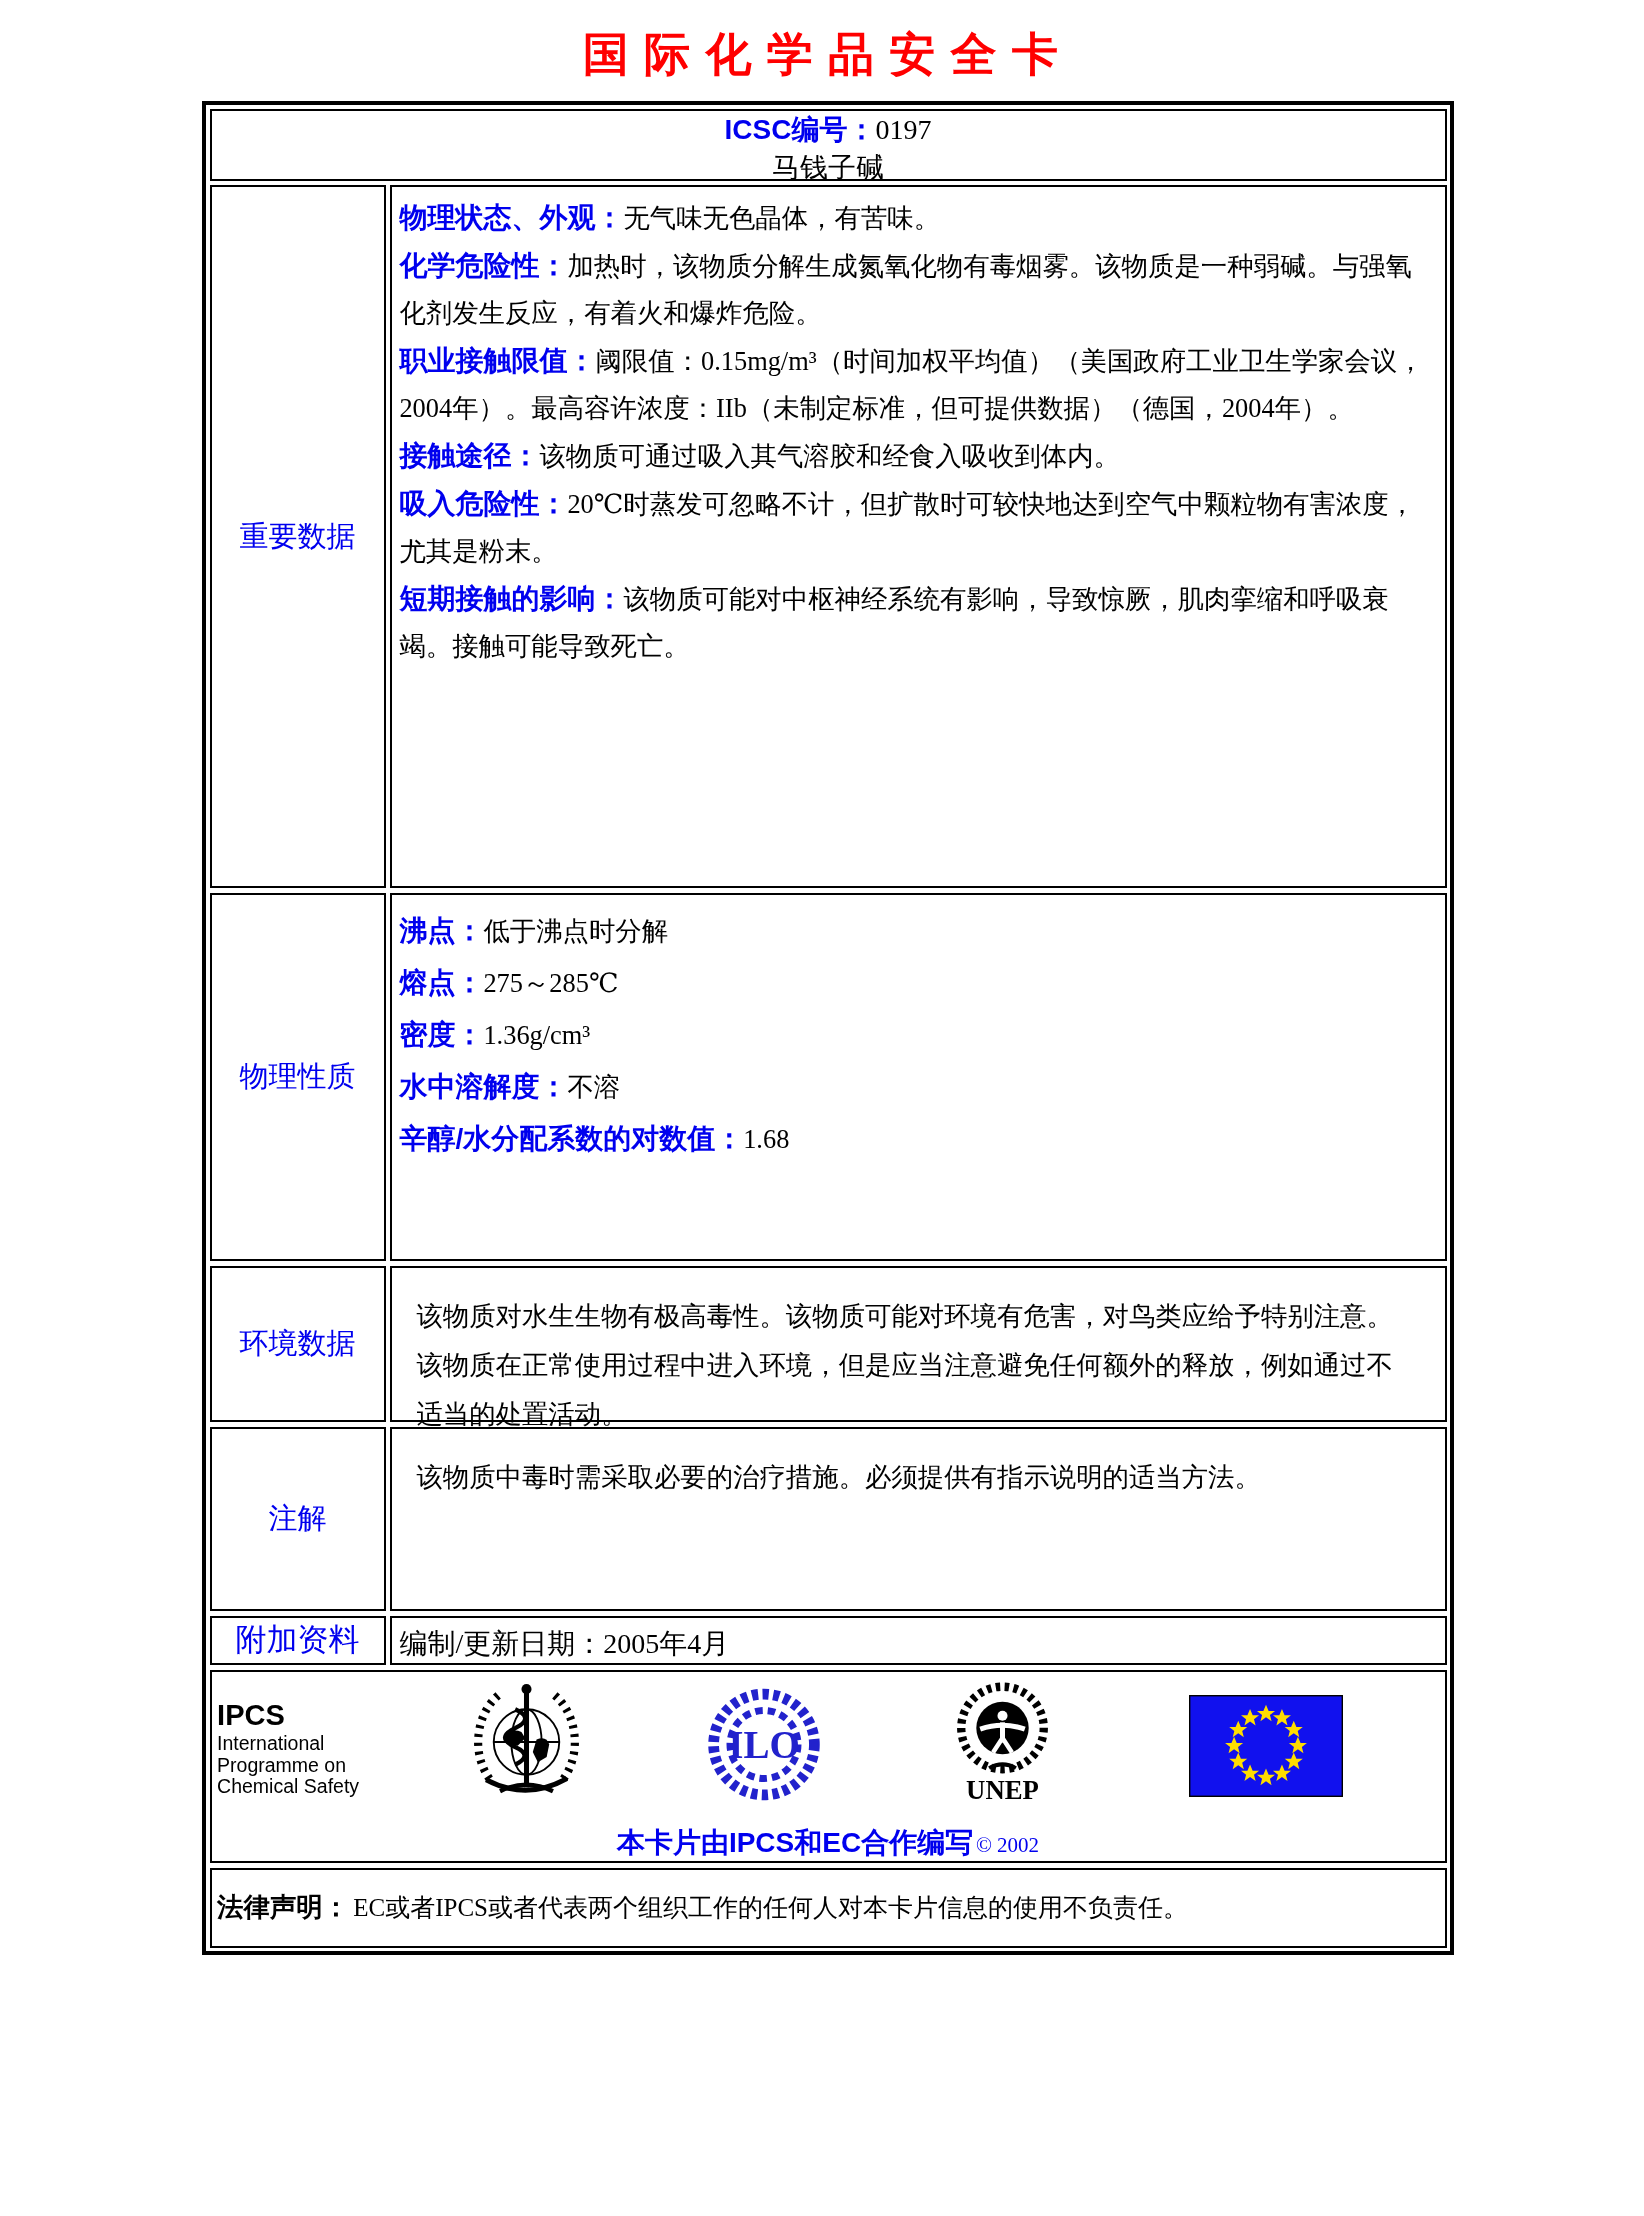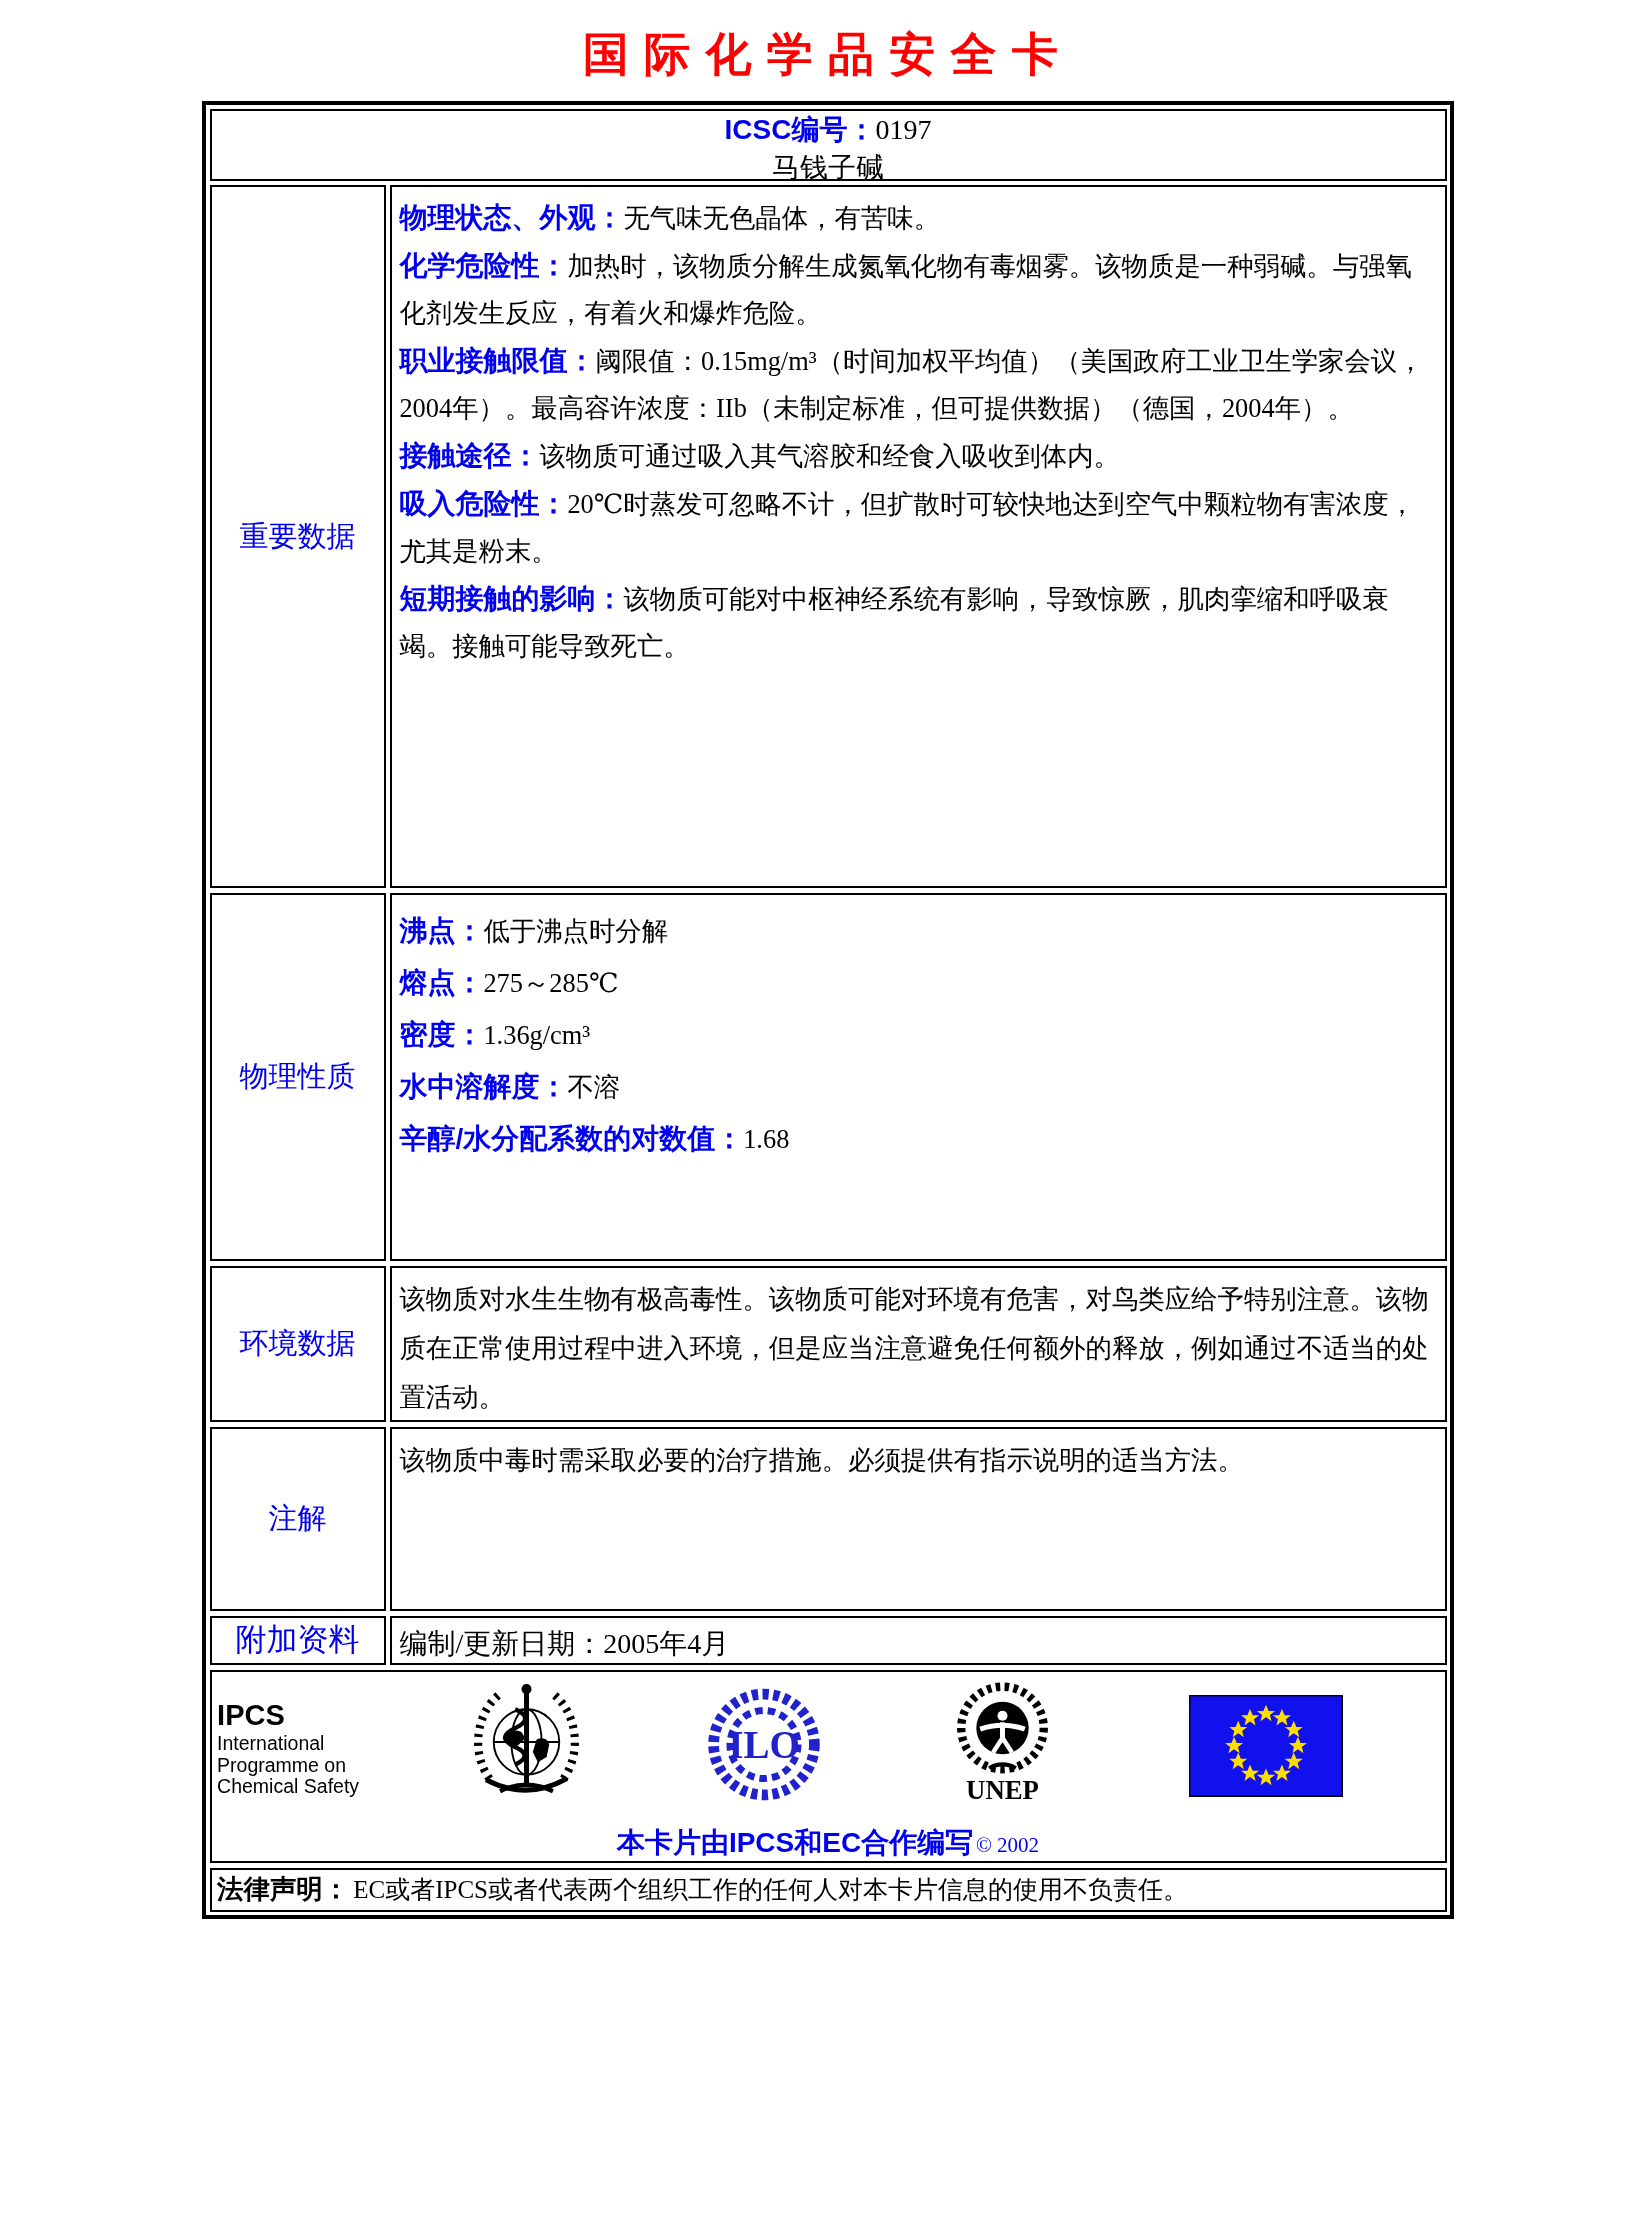--- a/index.html
+++ b/index.html
@@ -34,21 +34,21 @@
   .r1 .cell {
     height:72px; display:flex; align-items:center; justify-content:space-between;
     padding:0 5.6px; font-size:28px;flex-direction:column;
   }
   .r2 .cell { height:703px; }
   .r2 .content-cell p { margin:0; line-height:47px; }
   .r3 .cell { height:368px; }
   .r3 .content-cell { display:flex; flex-direction:column; justify-content:flex-start; padding-top:9.7px; }
   .r3 .content-cell p { margin:0; line-height:51px; }
   .r4 .cell { height:156px; }
-  .r4 .content-cell p, .r5 .content-cell p { margin:0; line-height:49px; }
+  .r4 .content-cell p, .r5 .content-cell p { margin:17px; line-height:49px; }
   .r5 .cell { height:184px; }
   .r6 .cell { height:49px; }
   .r6 .label-cell { font-size:31px; }
   .r6 .content-cell { display:flex; align-items:flex-end; padding-top:13px; padding-bottom:0; font-size:28px; }
   .logo-row .cell { height:193px; position:relative; }
   .ipcs-block {
     position:absolute; left:5.6px; top:26.4px; color:#000;
     font-family:"Liberation Sans","DejaVu Sans",sans-serif;
   }
   .ipcs-acronym { font-size:29px; font-weight:bold; line-height:35px; }
@@ -61,21 +61,21 @@
   .footer-caption {
     position:absolute; left:0; top:152px; width:100%; text-align:center;
     color:#0000ee; white-space:nowrap;
   }
   .footer-caption .cap-main {
     font-family:"Liberation Sans","DejaVu Sans",sans-serif;
     font-weight:bold; font-size:28px;
   }
   .footer-caption .cap-copy { font-size:21px; font-family:"Liberation Serif","DejaVu Serif",serif; }
   .legal-row .cell {
-    height:44px; display:flex; align-items:center; padding:0 5.6px; font-size:25px;
+    height:80px; display:flex; align-items:center; padding:0 5.6px; font-size:25px;
   }
   .legal-label {
     color:#000; font-weight:bold; font-size:26.4px;
     font-family:"Liberation Sans","DejaVu Sans",sans-serif; margin-right:4.2px; white-space:nowrap;
   }
   .serif { font-family:"Liberation Serif","DejaVu Serif",serif; }
   .chem-name { font-size:28px; }
 </style>
 </head>
 <body>

